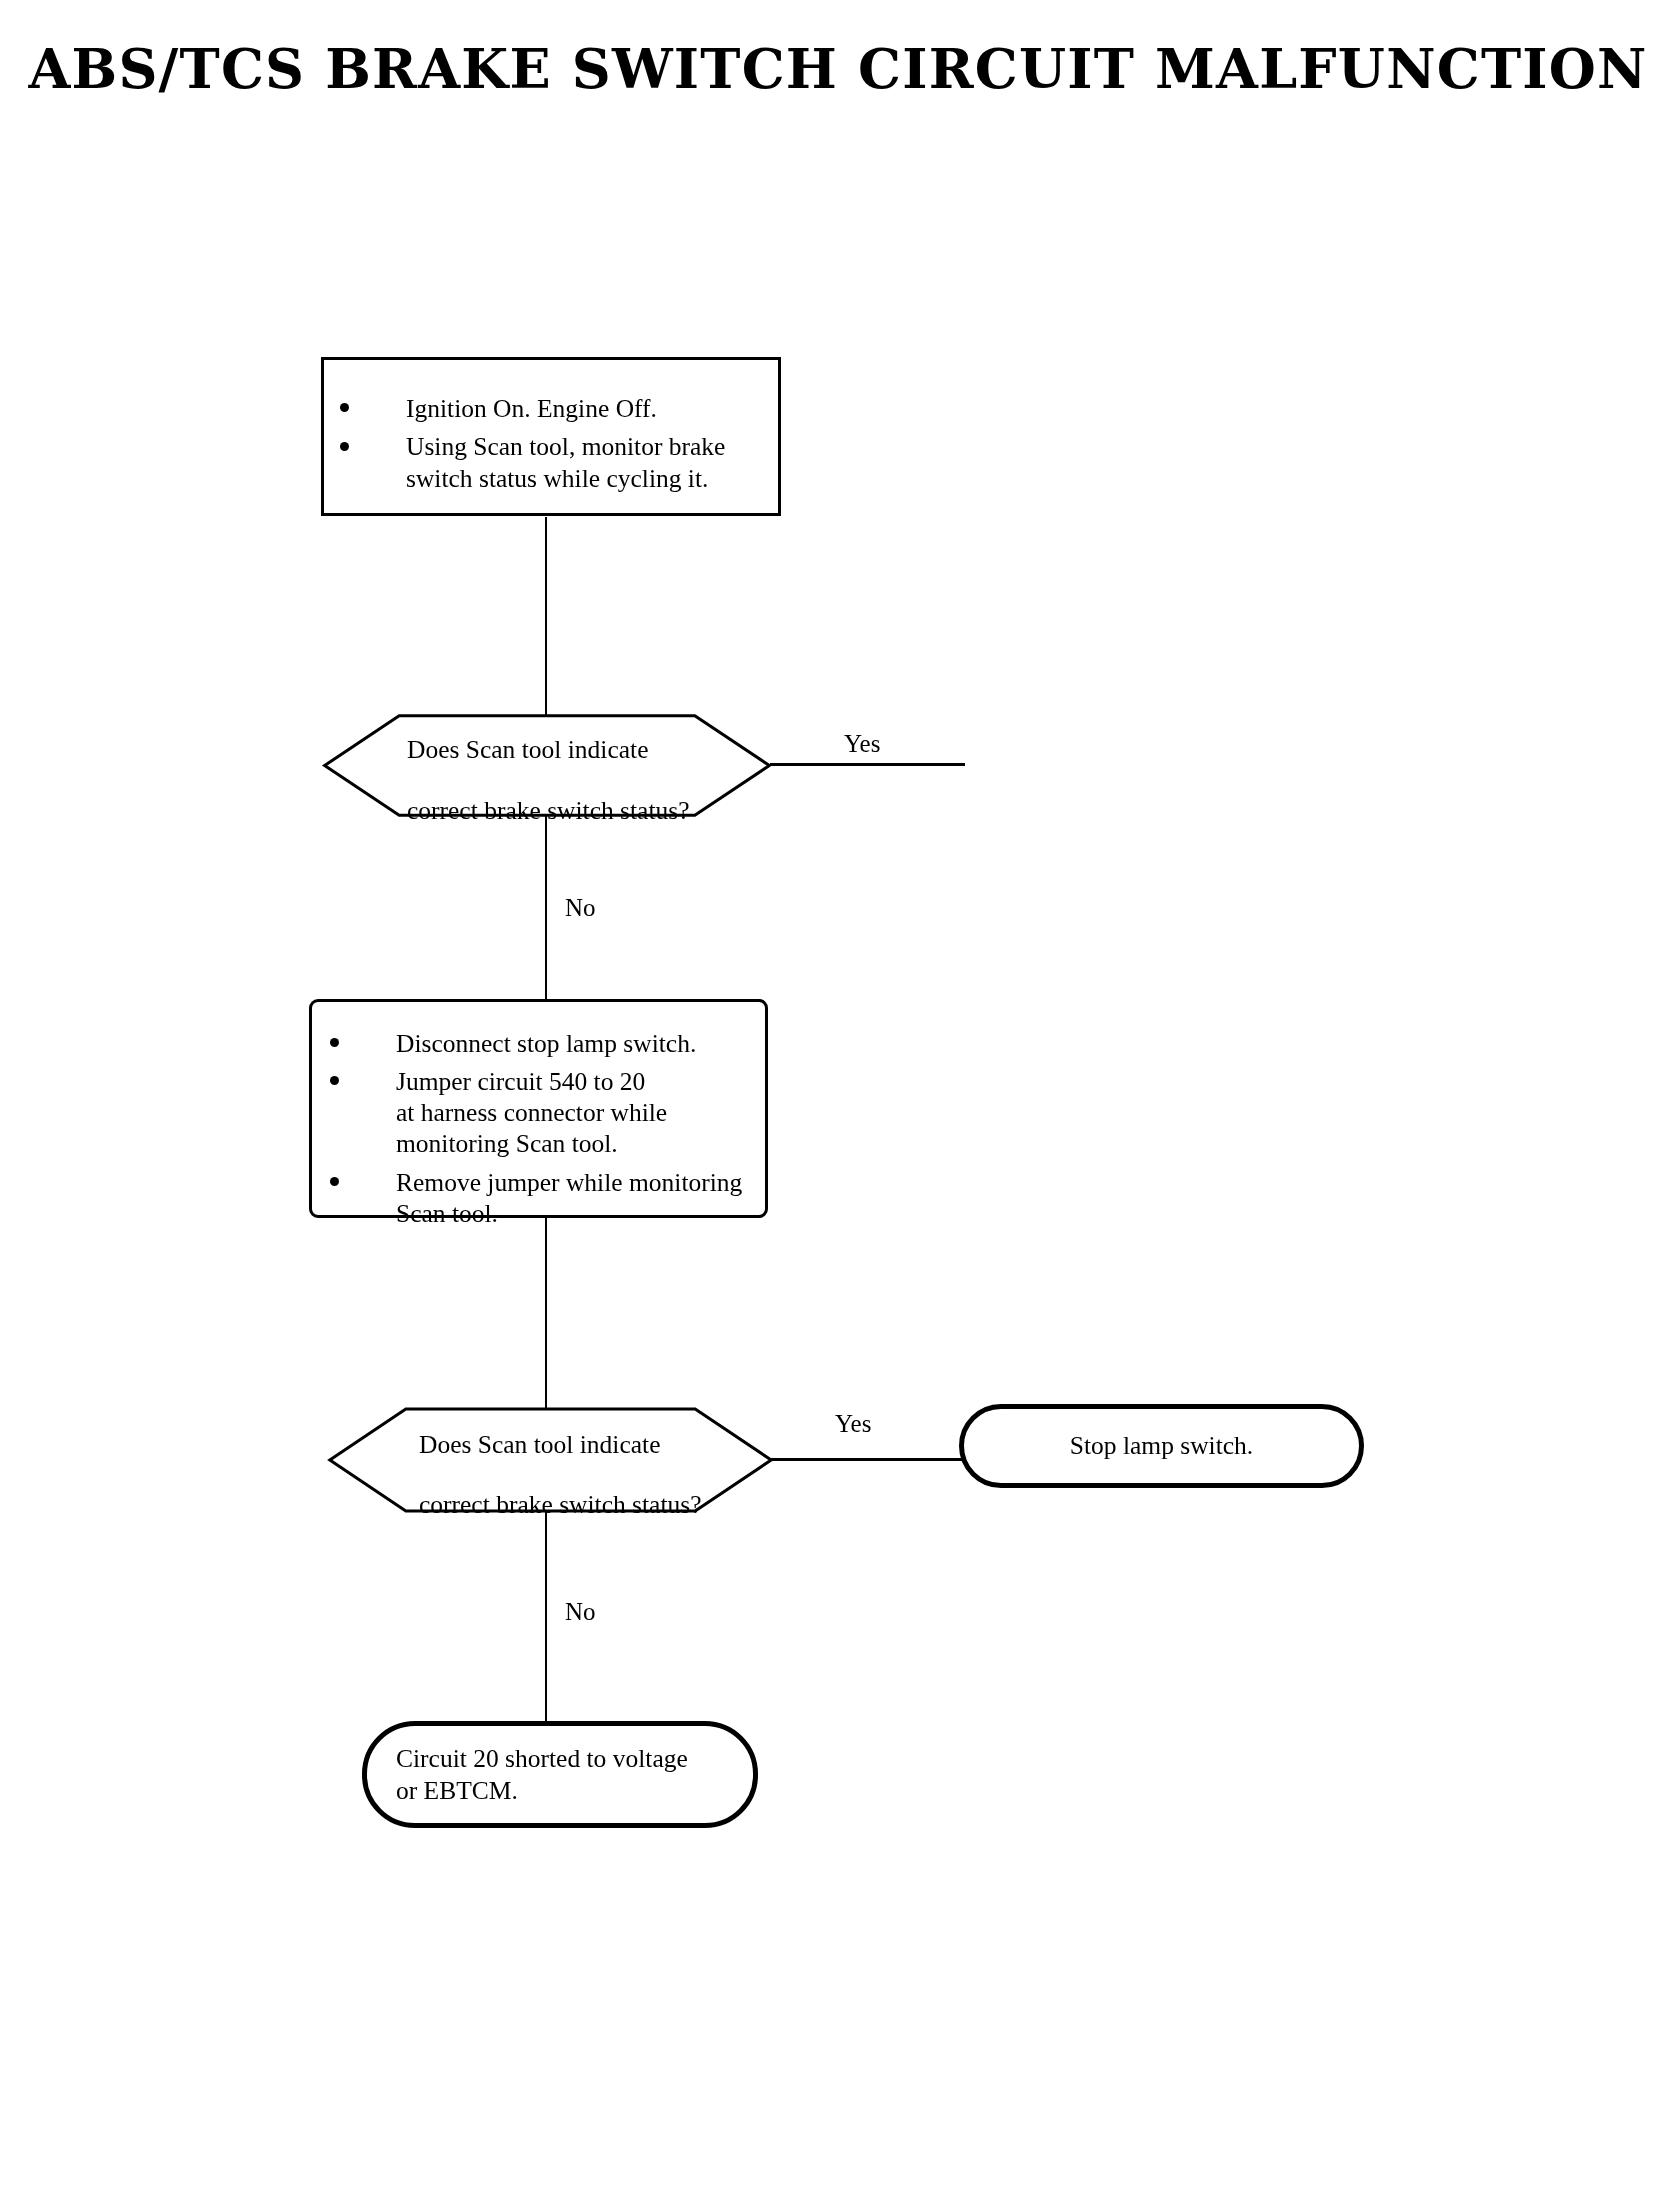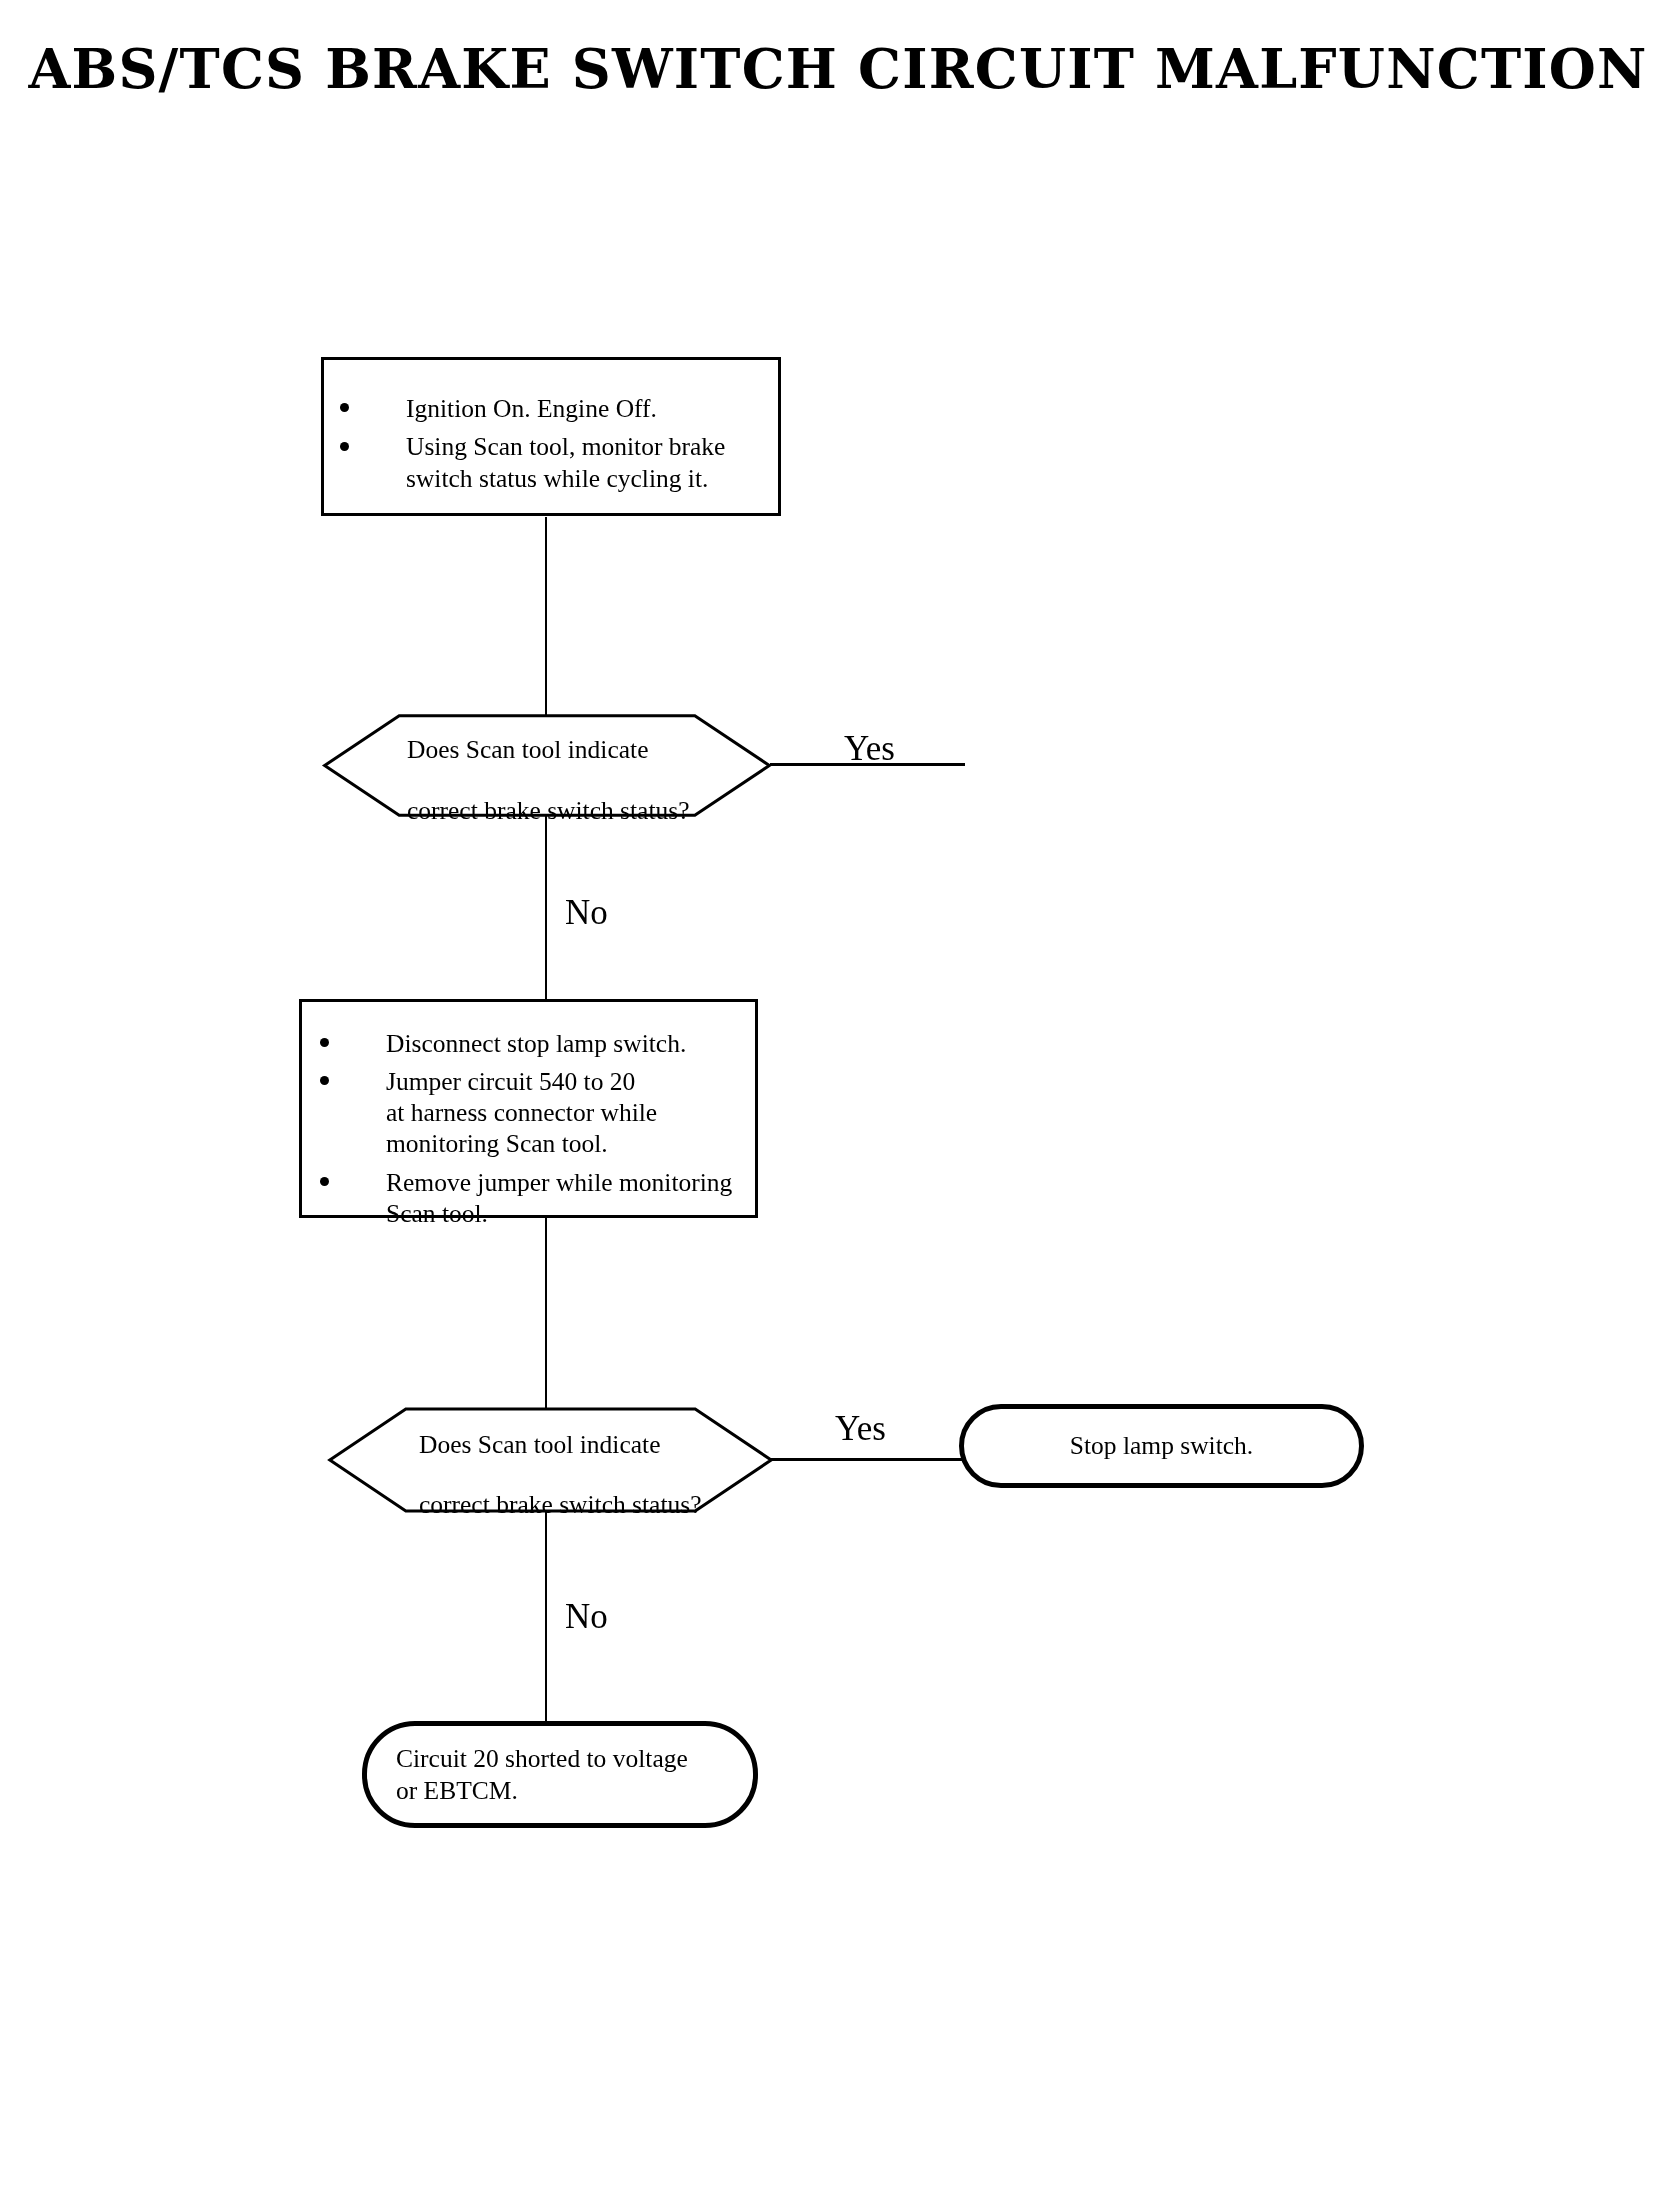--- a/index.html
+++ b/index.html
@@ -117,21 +117,21 @@
   .conn-h {
     position: absolute;
     height: 3px;
     background: #000;
   }
 
   
   .edge-label {
     position: absolute;
     font-family: "Liberation Serif", "DejaVu Serif", serif;
-    font-size: 35px;
+    font-size: 25px;
     line-height: 1;
     color: #000;
     white-space: nowrap;
   }
 </style>
 </head>
 <body>
 
 <div id="page">
 
@@ -165,21 +165,21 @@
     </div>
   </div>
 
   <div class="conn-h" style="left:770px; top:763px; width:195px;"></div>
   <div class="edge-label" style="left:844px; top:731px;">Yes</div>
 
 
   <div class="conn-v" style="left:545px; top:815px; height:185px;"></div>
   <div class="edge-label" style="left:565px; top:895px;">No</div>
 
-  <div class="proc-box" style="left:299px; top:999px; width:459px; height:219px;">
+  <div class="proc-box" style="left:309px; top:999px; width:459px; height:219px;border-radius:9px;">
     <ul class="bullets flowtext" style="position:absolute; left:18px; top:25.5px; width:425px;">
       <li>
         <span class="bullet-dot"></span>
         <span class="bullet-text">Disconnect stop lamp switch.</span>
       </li>
       <li>
         <span class="bullet-dot"></span>
         <span class="bullet-text">Jumper circuit 540 to 20</span>
         <span class="bullet-text">at harness connector while</span>
         <span class="bullet-text">monitoring Scan tool.</span>

